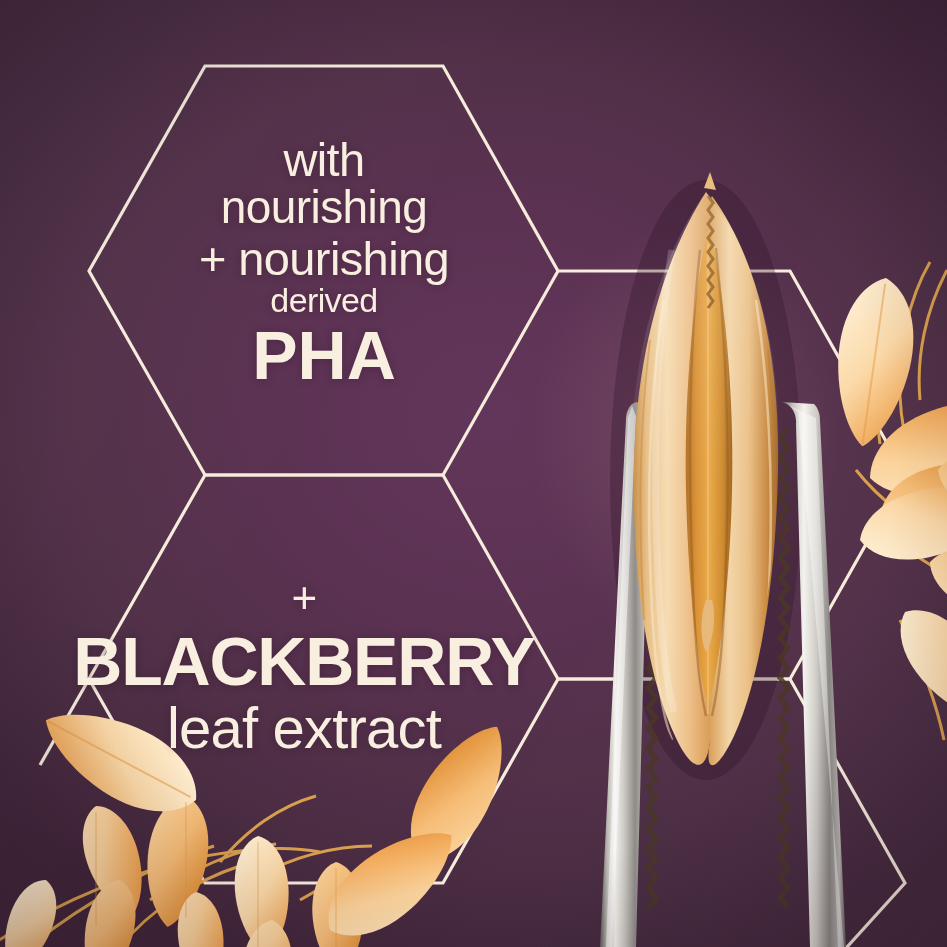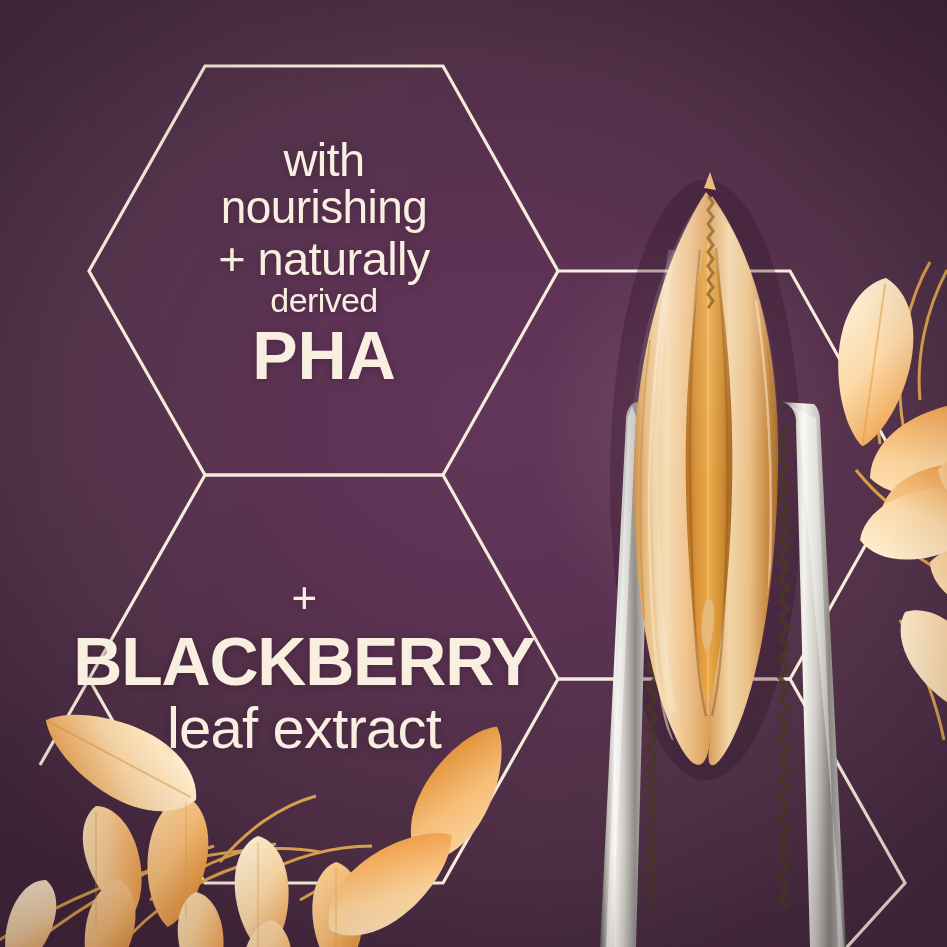--- a/index.html
+++ b/index.html
@@ -320,21 +320,21 @@
         </g>
       </g>
     </g>
   </svg>
 
   <div class="bg-vignette"></div>
 
   <div id="oat-block" class="txtblock">
     <div class="s-with">with</div>
     <div class="s-nour">nourishing</div>
-    <div class="s-nat">+ naturally</div>
+    <div class="s-nat">+ nourishing</div>
     <div class="s-der">derived</div>
     <div class="s-pha">PHA</div>
   </div>
 
   <div id="bb-block" class="txtblock">
     <div class="s-plus">+</div>
     <div class="s-black">BLACKBERRY</div>
     <div class="s-leaf">leaf extract</div>
   </div>
 

